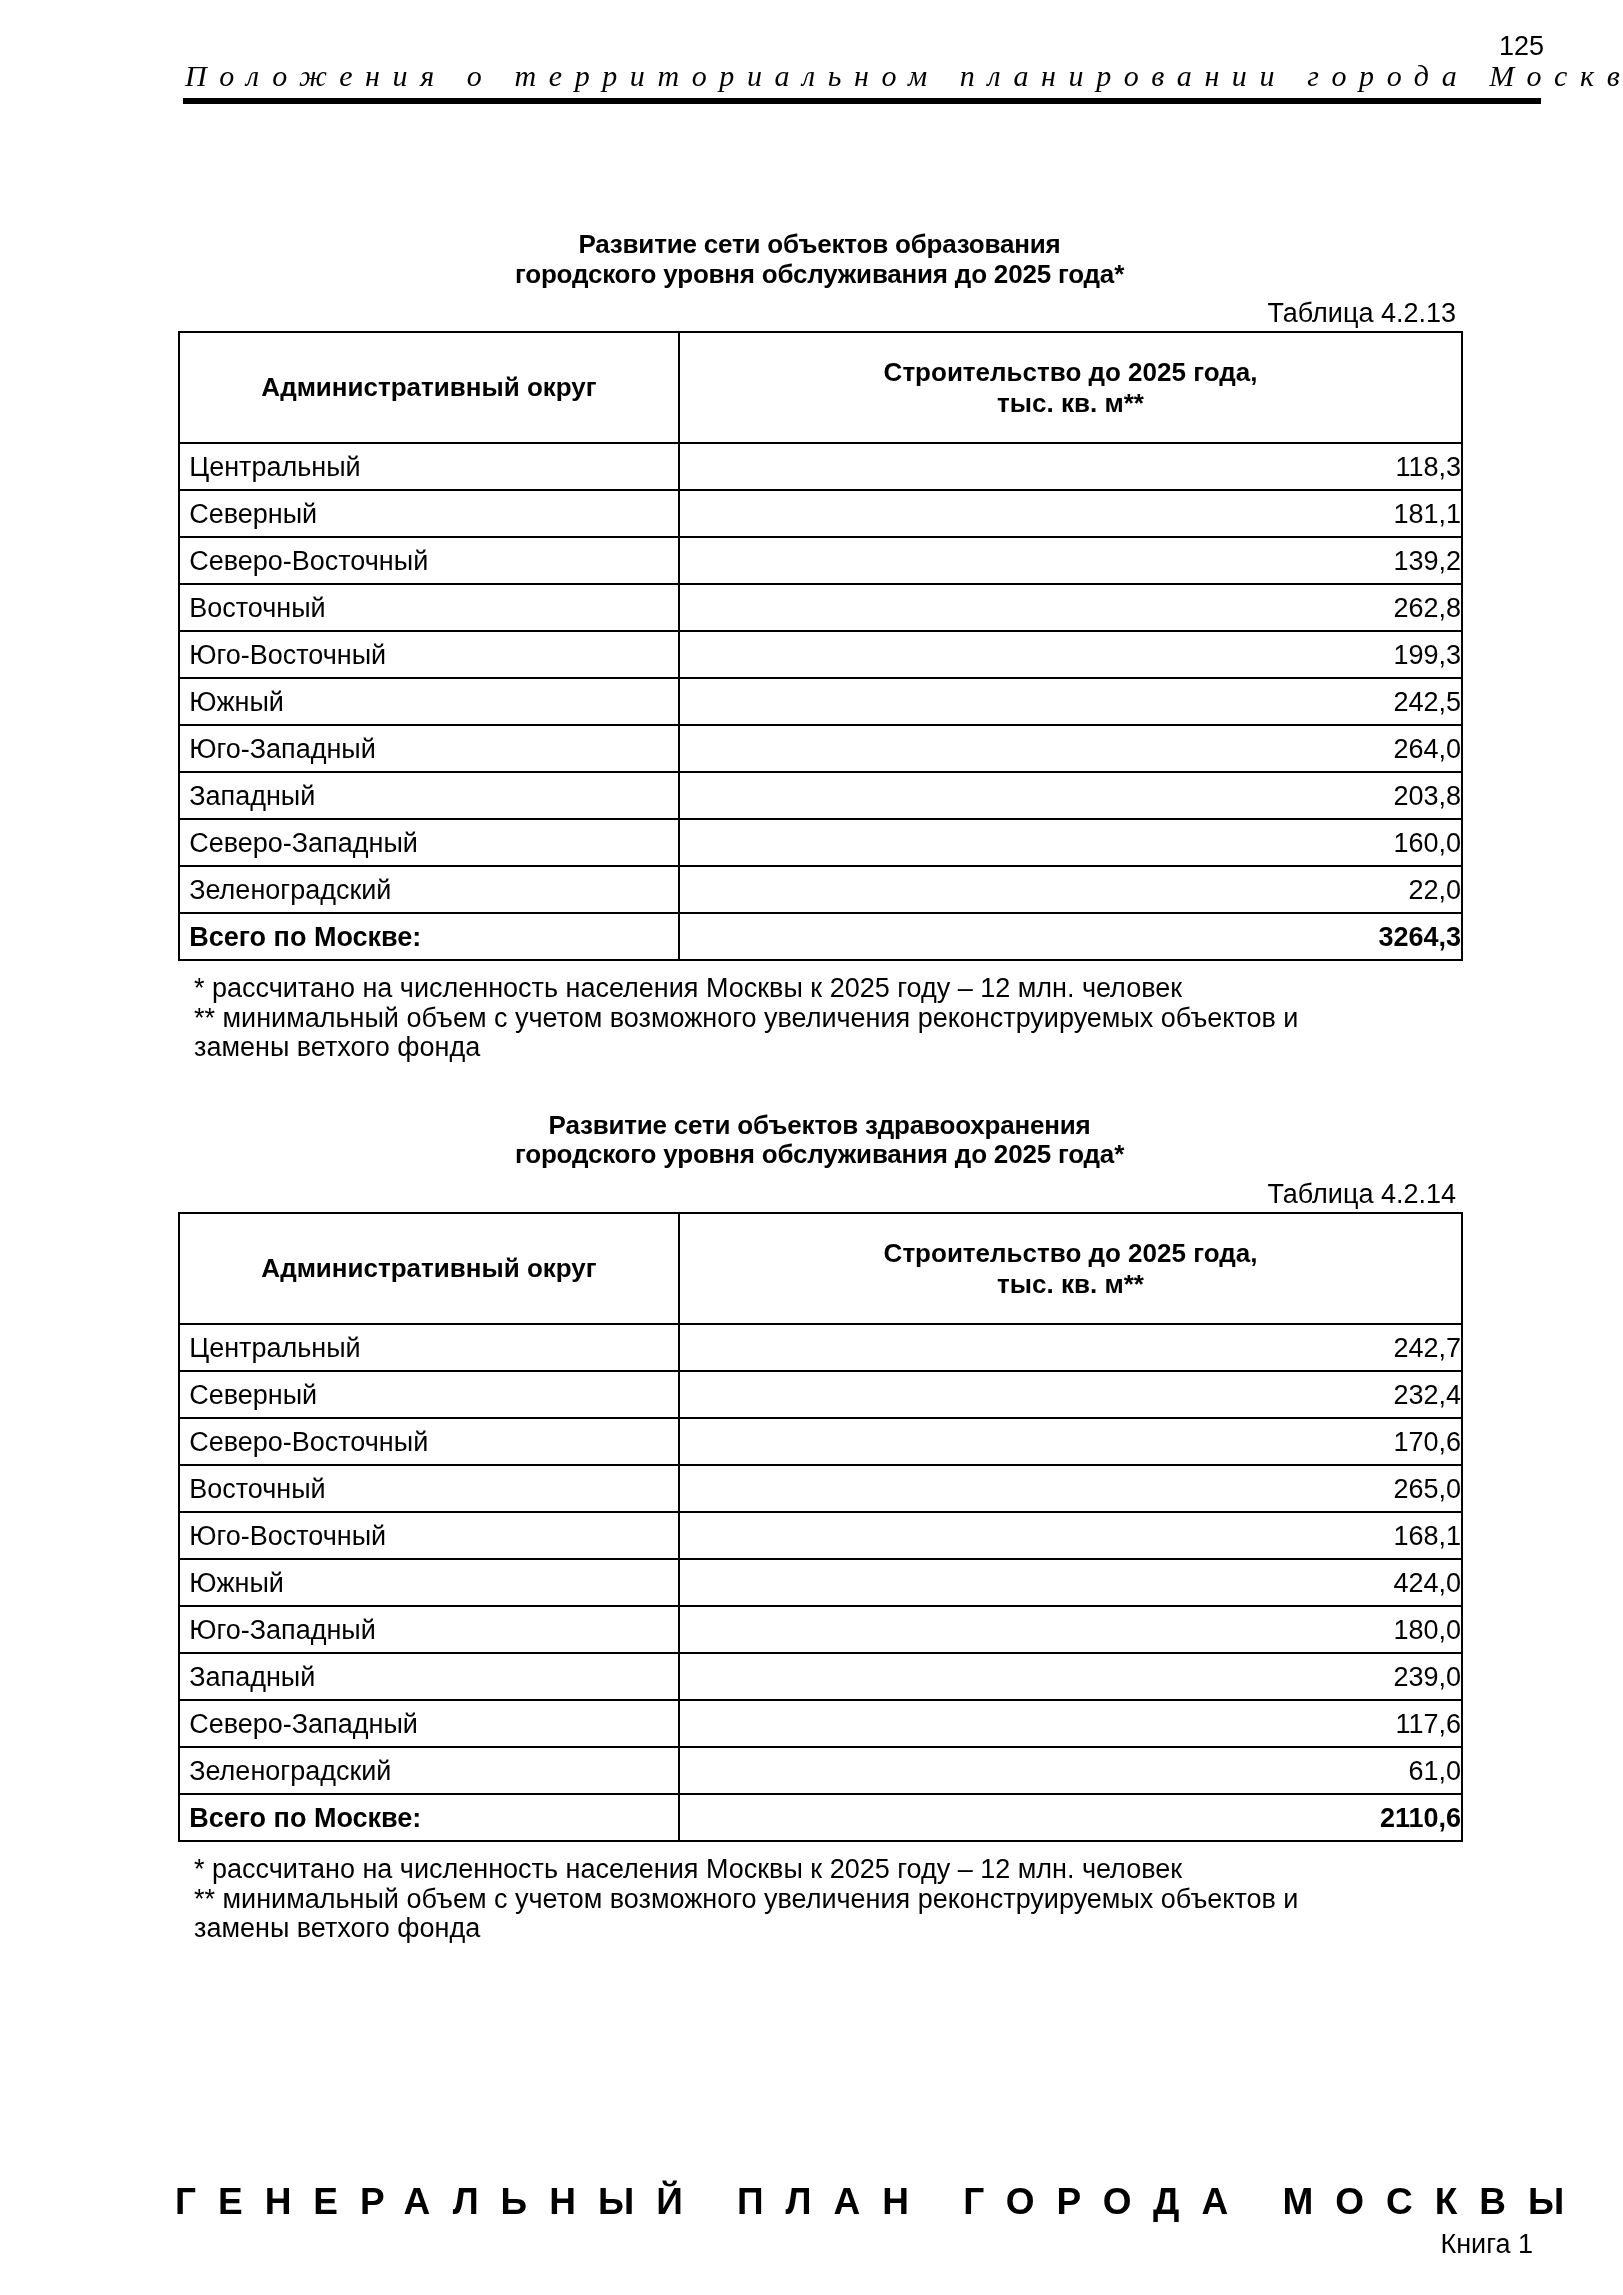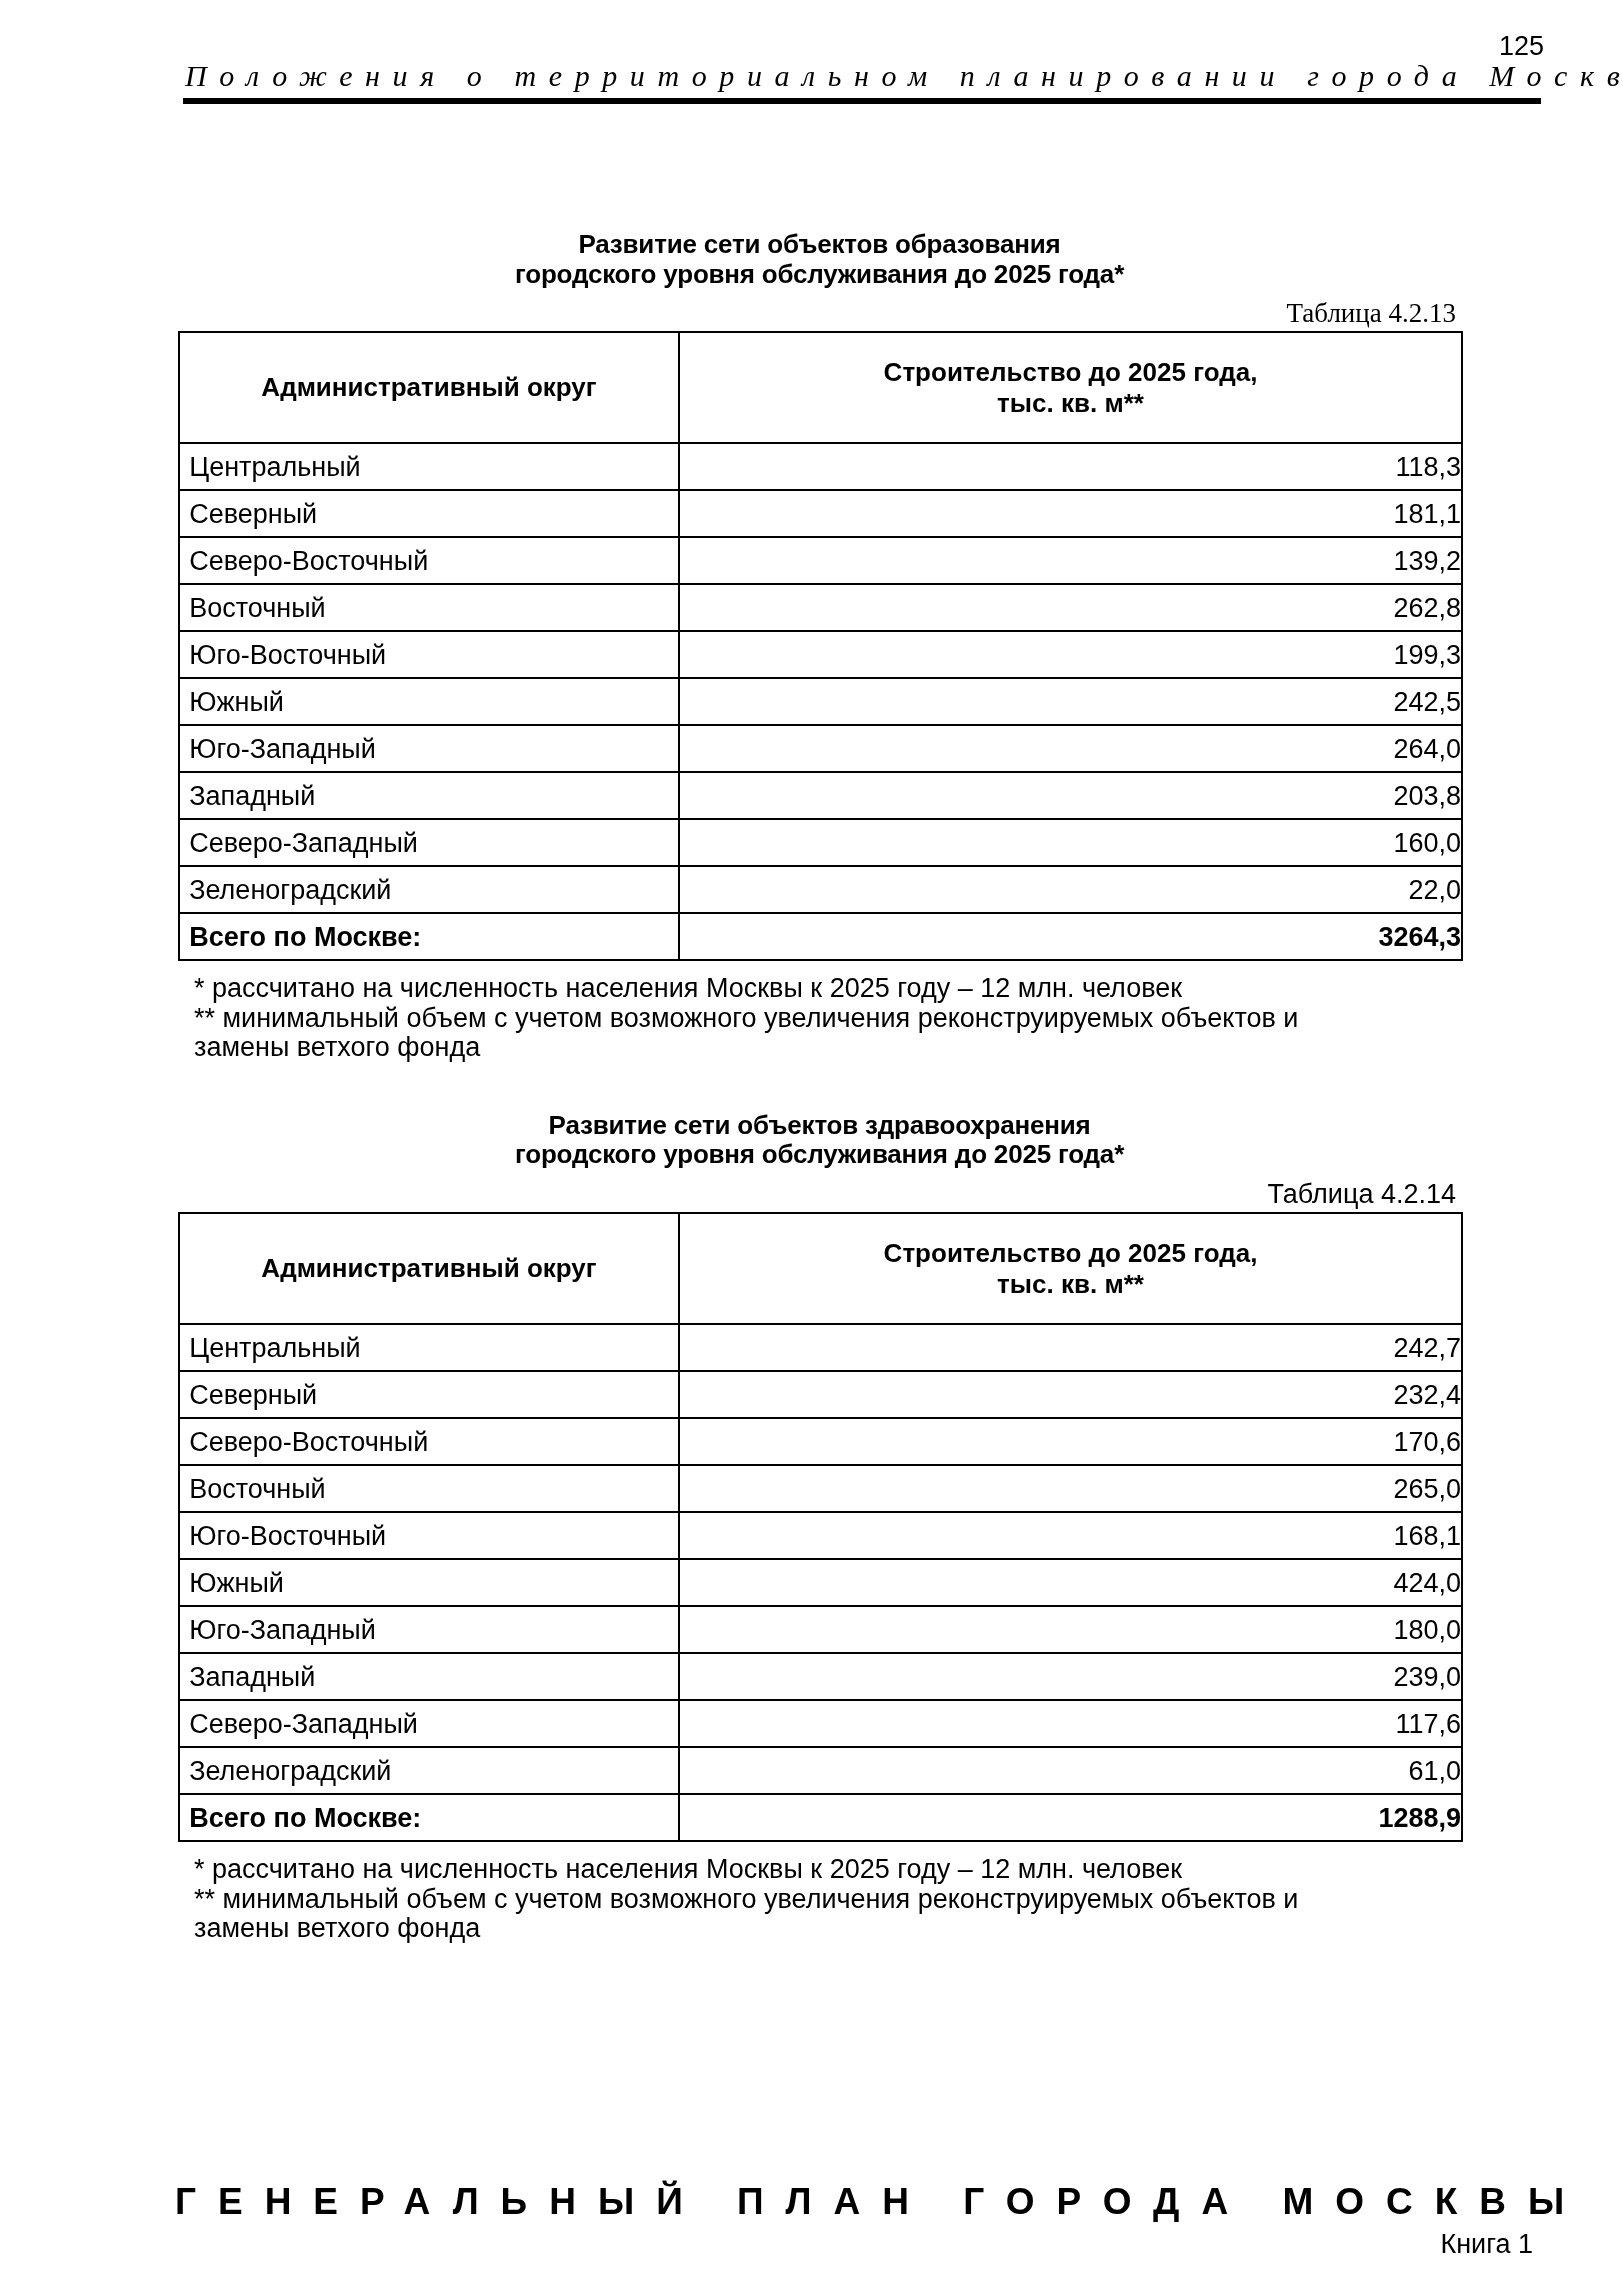--- a/index.html
+++ b/index.html
@@ -126,21 +126,21 @@
   </style>
 </head>
 <body>
 
 <div class="page-number">125</div>
 <div class="running-header">Положения о территориальном планировании города Москвы</div>
 <div class="header-rule"></div>
 
 <div class="table-title" style="top:230px;">Развитие сети объектов образования</div>
 <div class="table-title" style="top:260px;">городского уровня обслуживания до 2025 года*</div>
-<div class="table-number" style="top:298px;font-family:Liberation Serif, serif;">Таблица 4.2.13</div>
+<div class="table-number" style="top:298px;">Таблица 4.2.13</div>
 
 <table class="data-table" style="top:331px;">
   <colgroup>
       <col class="col-name">
       <col class="col-value">
     </colgroup>
   <thead>
     <tr>
       <th>Административный округ</th>
       <th>
@@ -257,21 +257,21 @@
     <tr>
         <td class="name-cell">Северо-Западный</td>
         <td class="value-cell">117,6</td>
       </tr>
     <tr>
         <td class="name-cell">Зеленоградский</td>
         <td class="value-cell">61,0</td>
       </tr>
     <tr class="total-row">
         <td class="name-cell">Всего по Москве:</td>
-        <td class="value-cell">1288,9</td>
+        <td class="value-cell">2110,6</td>
       </tr>
   </tbody>
 </table>
 
 <div class="footnotes" style="top:1855px;">
   <div>* рассчитано на численность населения Москвы к 2025 году – 12 млн. человек</div>
   <div>** минимальный объем с учетом возможного увеличения реконструируемых объектов и</div>
   <div>замены ветхого фонда</div>
 </div>
 

